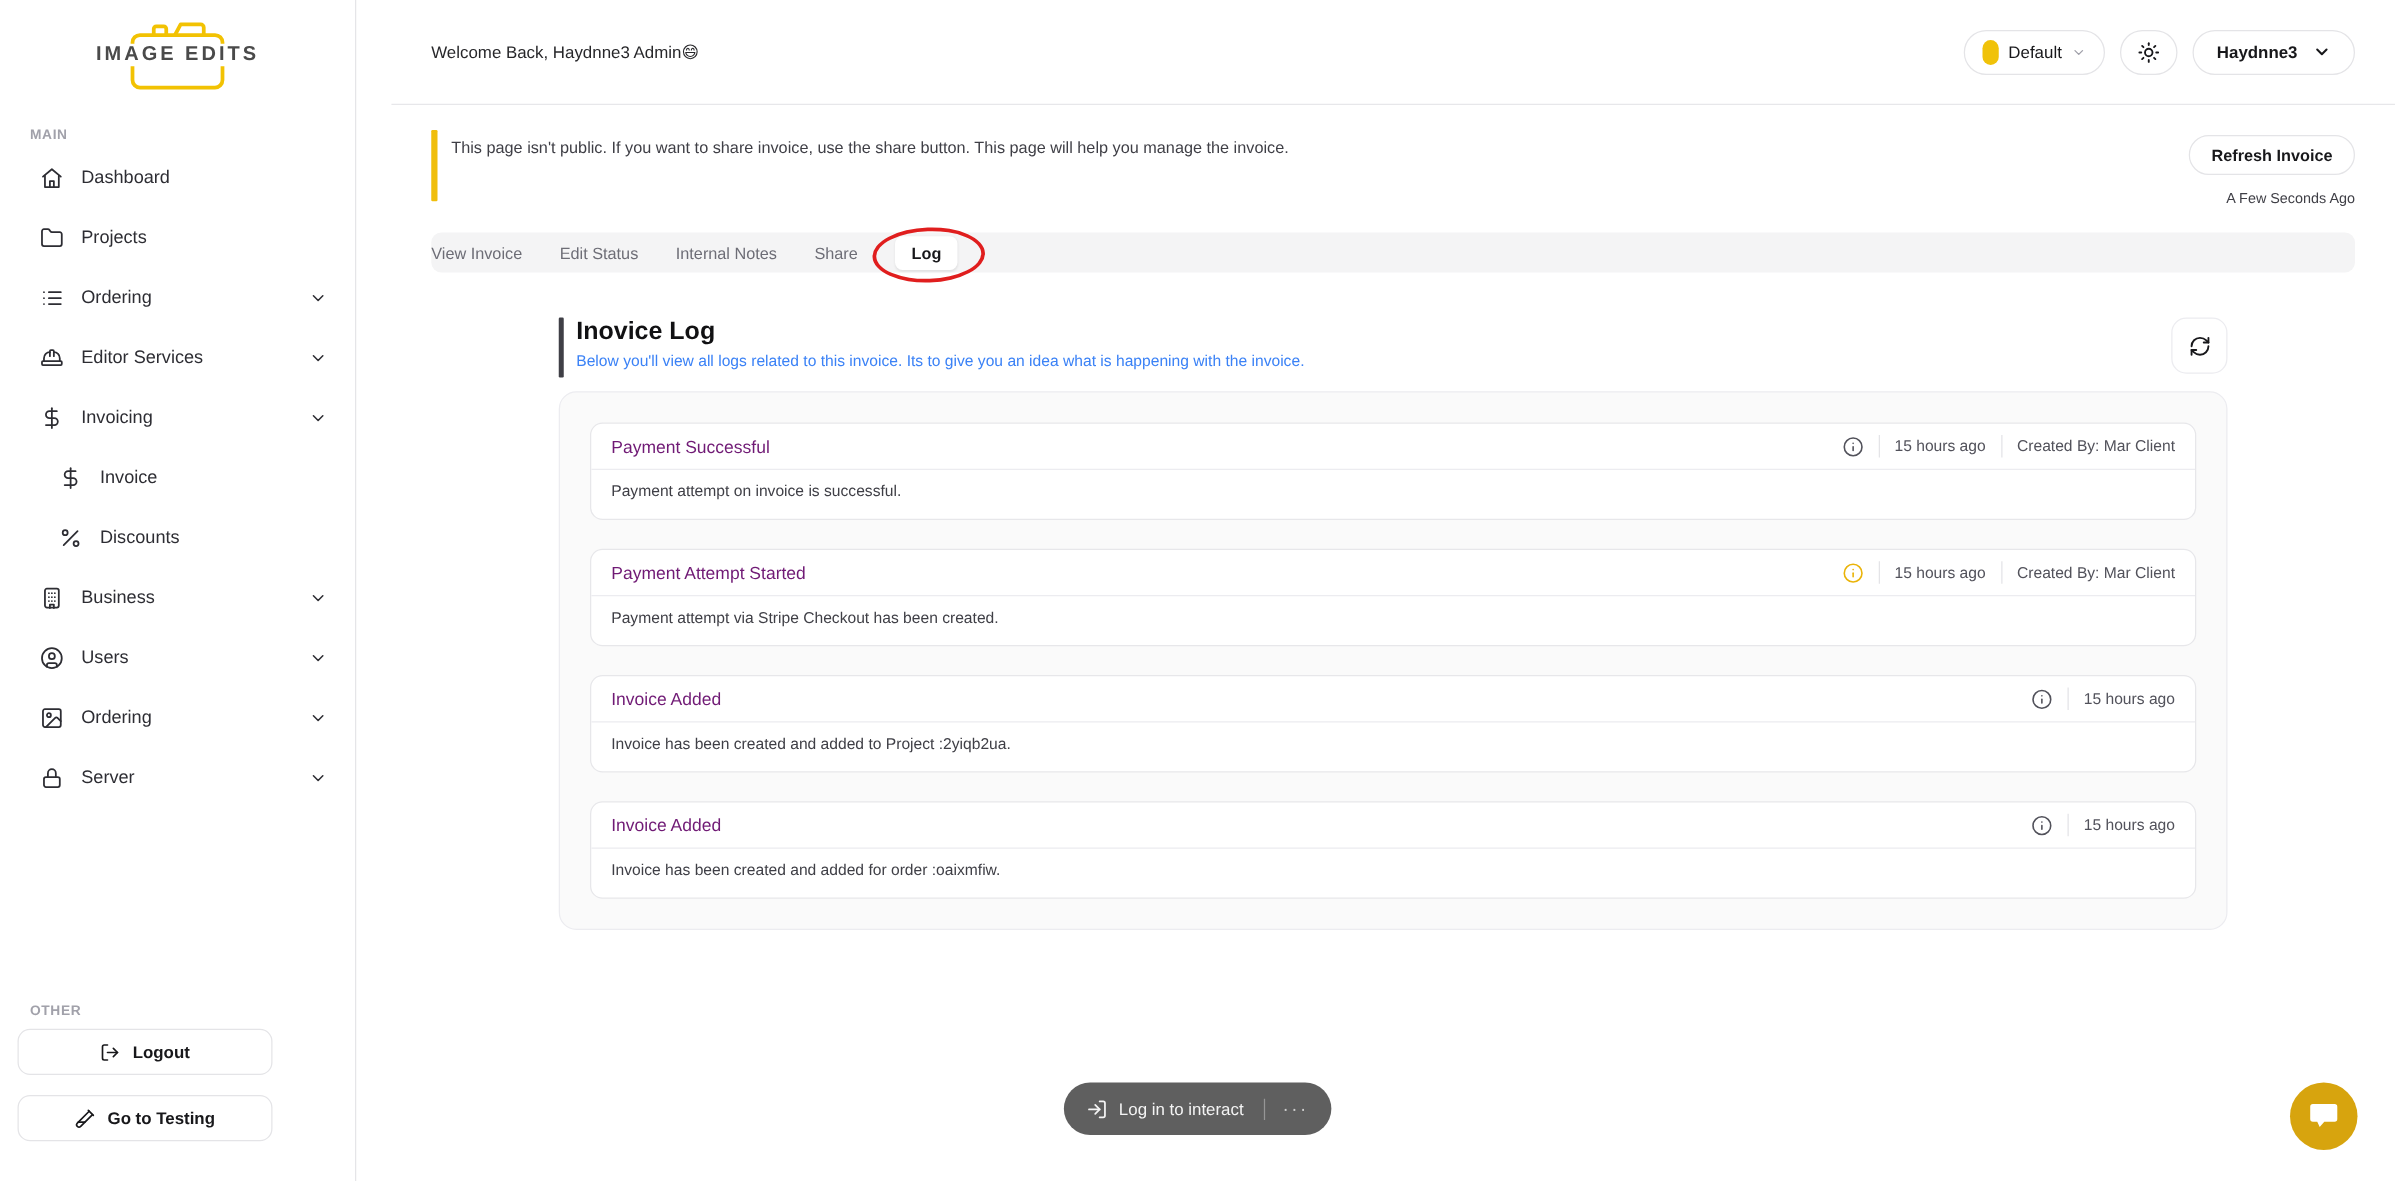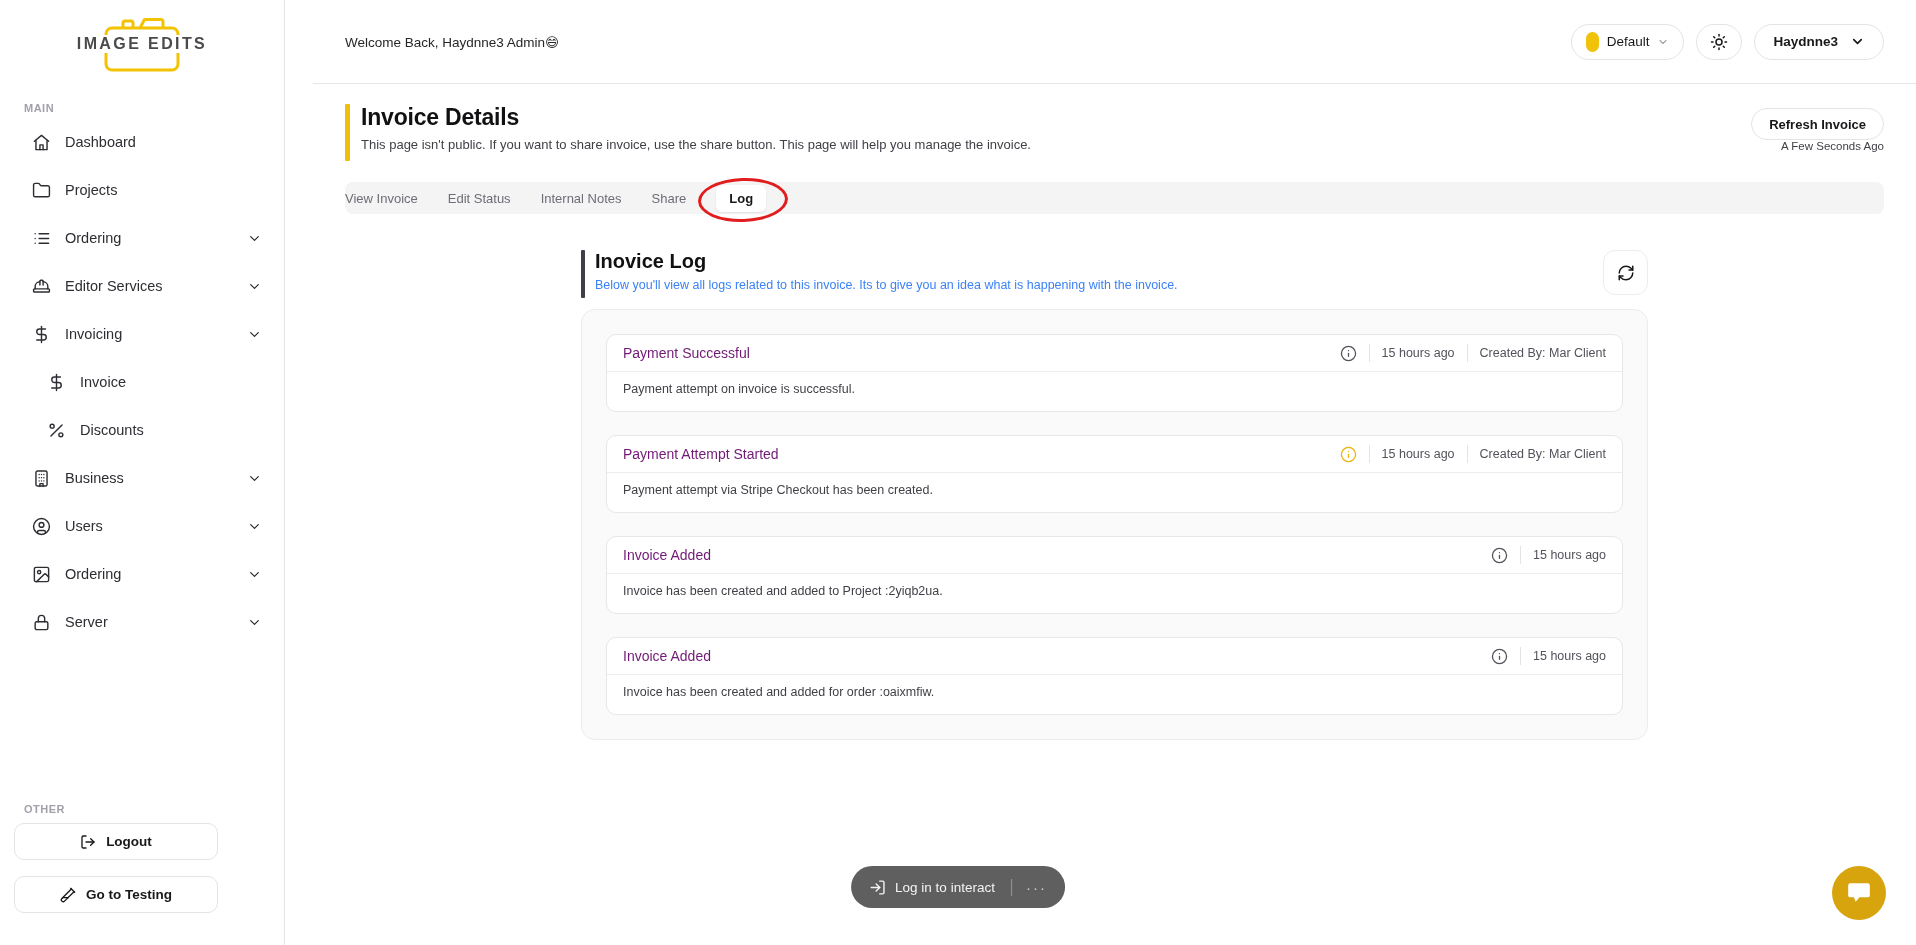--- a/index.html
+++ b/index.html
@@ -55,34 +55,34 @@
 
   .page-head { display:flex; justify-content:space-between; align-items:flex-start; }
   .ph-left { display:flex; gap:11px; }
   .accent-bar { width:5px; height:57px; background:#F0BE0C; border-radius:1px; }
   .ph-title { font-size:23px; font-weight:800; letter-spacing:-.2px; color:#111113; }
   .ph-sub { margin-top:6px; font-size:13px; color:#3f3f46; }
   .ph-right { display:flex; flex-direction:column; align-items:flex-end; margin-top:4px; }
   .refresh-btn { height:32px; padding:0 17px; border-radius:16px; border:1px solid #e4e4e7;
                  background:#fff; font-size:13px; font-weight:600; color:#18181b; cursor:pointer;
                  font-family:inherit; }
-  .refresh-hint { font-size:11.5px; color:#3f3f46; }
+  .refresh-hint { margin-top:13px; font-size:11.5px; color:#3f3f46; }
 
   .tabbar { margin-top:21px; height:32px; background:#f4f4f5; border-radius:8px;
             display:flex; align-items:center; justify-content:flex-start; gap:30px; }
   .tab { font-size:13px; font-weight:500; color:#6d6d76; cursor:pointer; background:none; border:none;
          font-family:inherit; }
   .tab-annot { position:relative; }
   .tab.active { background:#fff; color:#18181b; font-weight:600; padding:6px 13px; border-radius:6px;
                 box-shadow:0 1px 2px rgba(0,0,0,.08); }
   .red-ellipse { position:absolute; left:-18px; top:-7px; right:-22px; bottom:-10px;
                  border:3px solid #E01E1E; border-radius:50%; transform:rotate(-2deg);
                  pointer-events:none; }
 
-  .log-sec { width:1067px; margin:36px auto 0; }
+  .log-sec { width:1335px; margin:36px auto 0; }
   .sec-head { display:flex; justify-content:space-between; align-items:flex-start; }
   .sec-left { display:flex; gap:10px; }
   .sec-bar { width:4px; height:48px; background:#3f3f46; border-radius:1px; }
   .sec-title { font-size:20px; font-weight:800; color:#111113; }
   .sec-sub { margin-top:5px; font-size:12.5px; color:#3b82f6; }
   .sec-refresh { width:45px; height:45px; border-radius:12px; border:1px solid #ececf0; background:#fff;
                  display:flex; align-items:center; justify-content:center; cursor:pointer; }
   .sec-refresh .ic { width:18px; height:18px; stroke-width:2; color:#18181b; }
 
   .log-box { margin-top:11px; background:#fafafa; border:1px solid #ececf0; border-radius:14px;
@@ -295,21 +295,20 @@
         </button>
       </div>
     </header>
 
     <section class="content">
 
       <div class="page-head">
         <div class="ph-left">
           <div class="accent-bar"></div>
           <div>
-            <div class="ph-title">Invoice Details</div>
             <div class="ph-sub">This page isn't public. If you want to share invoice, use the share button. This page will help you manage the invoice.</div>
           </div>
         </div>
         <div class="ph-right">
           <button class="refresh-btn">Refresh Invoice</button>
           <div class="refresh-hint">A Few Seconds Ago</div>
         </div>
       </div>
 
       <div class="tabbar">

